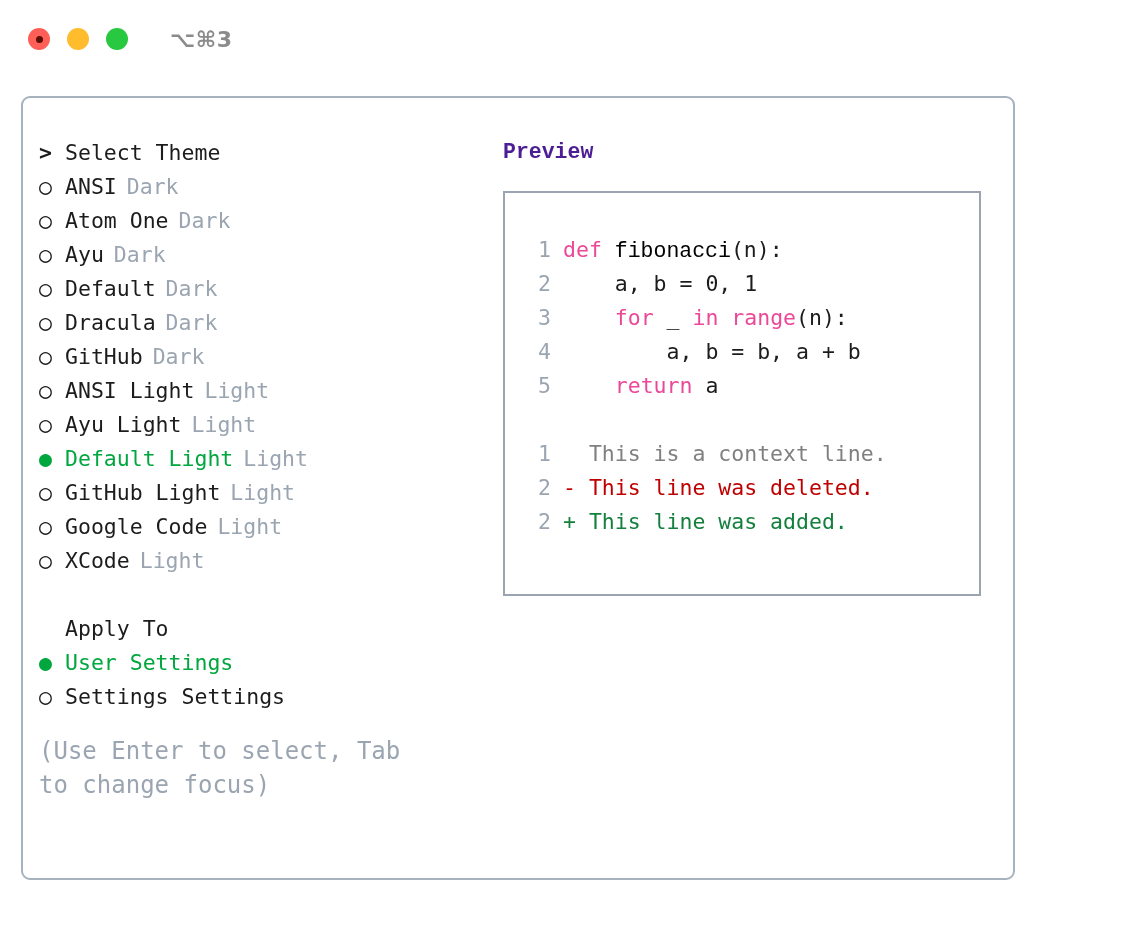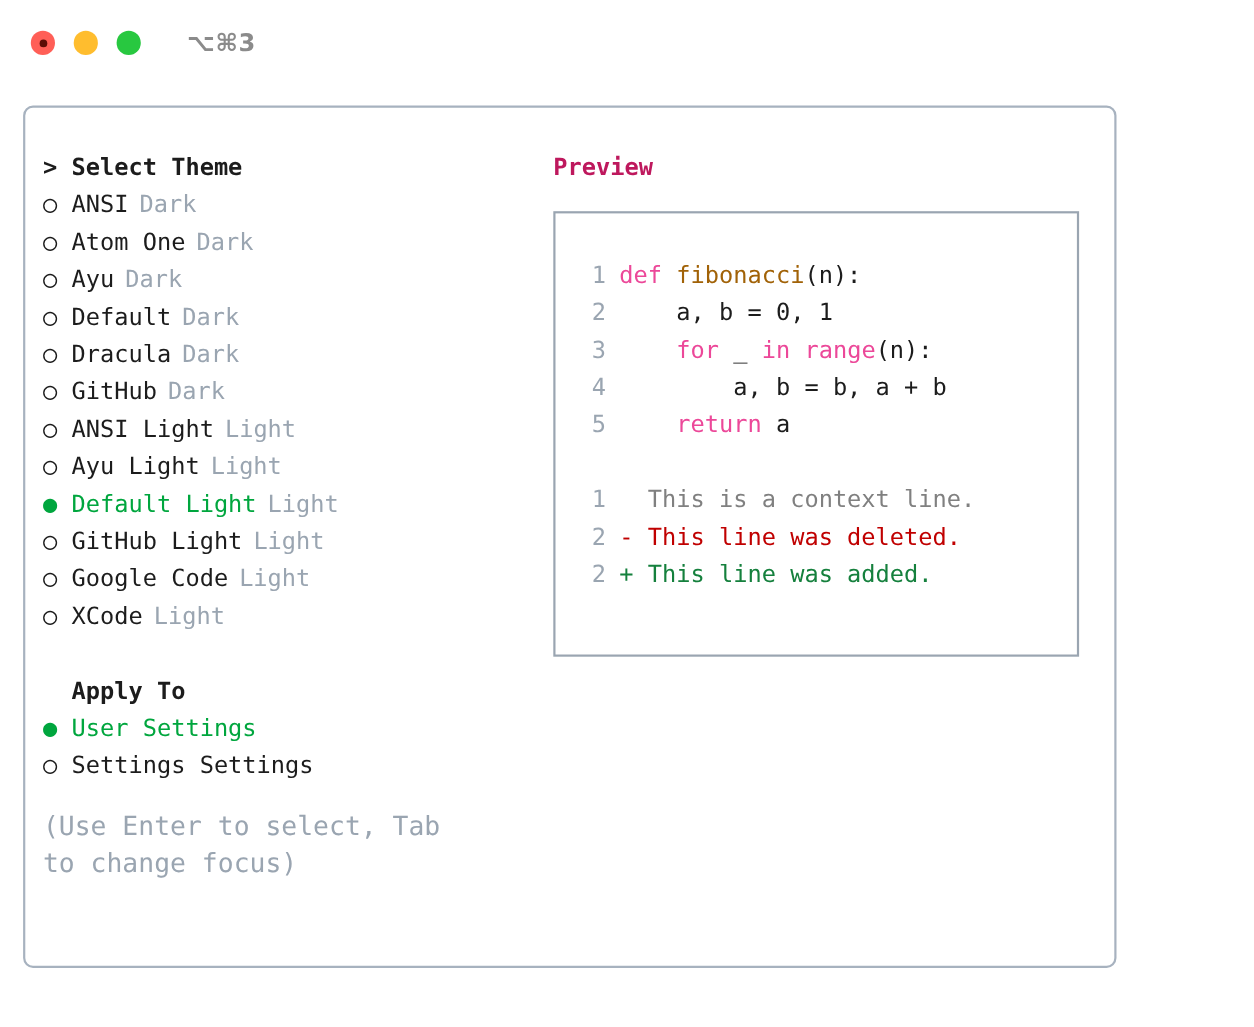--- a/index.html
+++ b/index.html
@@ -87,39 +87,40 @@
     color: #1c1c1c;
   }
   .marker.sel { color: #00a63e; }
   .marker.blank { color: transparent; }
 
   .header-row { font-weight: bold; }
   .header-row .marker { font-weight: bold; }
 
   .label { color: #1c1c1c; }
   .label.selected { color: #00a63e; }
-  .label.bold { font-weight: bold; text-align: center; }
+  .label.bold { font-weight: normal; text-align: center; }
   .suffix { color: #9aa5b1; margin-left: 10px; }
 
   .spacer-row { height: 34px; }
 
   .hint {
     margin-top: 16px;
     font-size: 24px;
     line-height: 34px;
     color: #9aa5b1;
     width: 400px;
   }
 
   
   .preview-title {
     font-size: 21.5px;
     font-weight: bold;
-    color: #be185d;
+    color: #4c1d95;
     margin-bottom: 27px;
+    font-family: Liberation Mono, monospace;
   }
   .codebox {
     width: 478px;
     height: 405px;
     border: 2px solid #9aa5b1;
     background: #ffffff;
     padding: 44px 0 0 16px;
   }
   .codeline {
     display: flex;
@@ -130,21 +131,21 @@
   }
   .lineno {
     width: 30px;
     flex: 0 0 30px;
     text-align: right;
     color: #9aa5b1;
     margin-right: 12px;
   }
   .codetext { white-space: pre; }
   .tok-kw   { color: #ec4899; }
-  .tok-fn   { color: #a16207; }
+  .tok-fn   { color: #000000; font-family: Liberation Mono, monospace; }
   .tok-plain{ color: #1c1c1c; }
   .tok-ctx  { color: #808080; }
   .tok-del  { color: #c00000; }
   .tok-add  { color: #15803d; }
   .blankline { height: 34px; }
 </style>
 </head>
 <body>
 
 <div class="screen">

